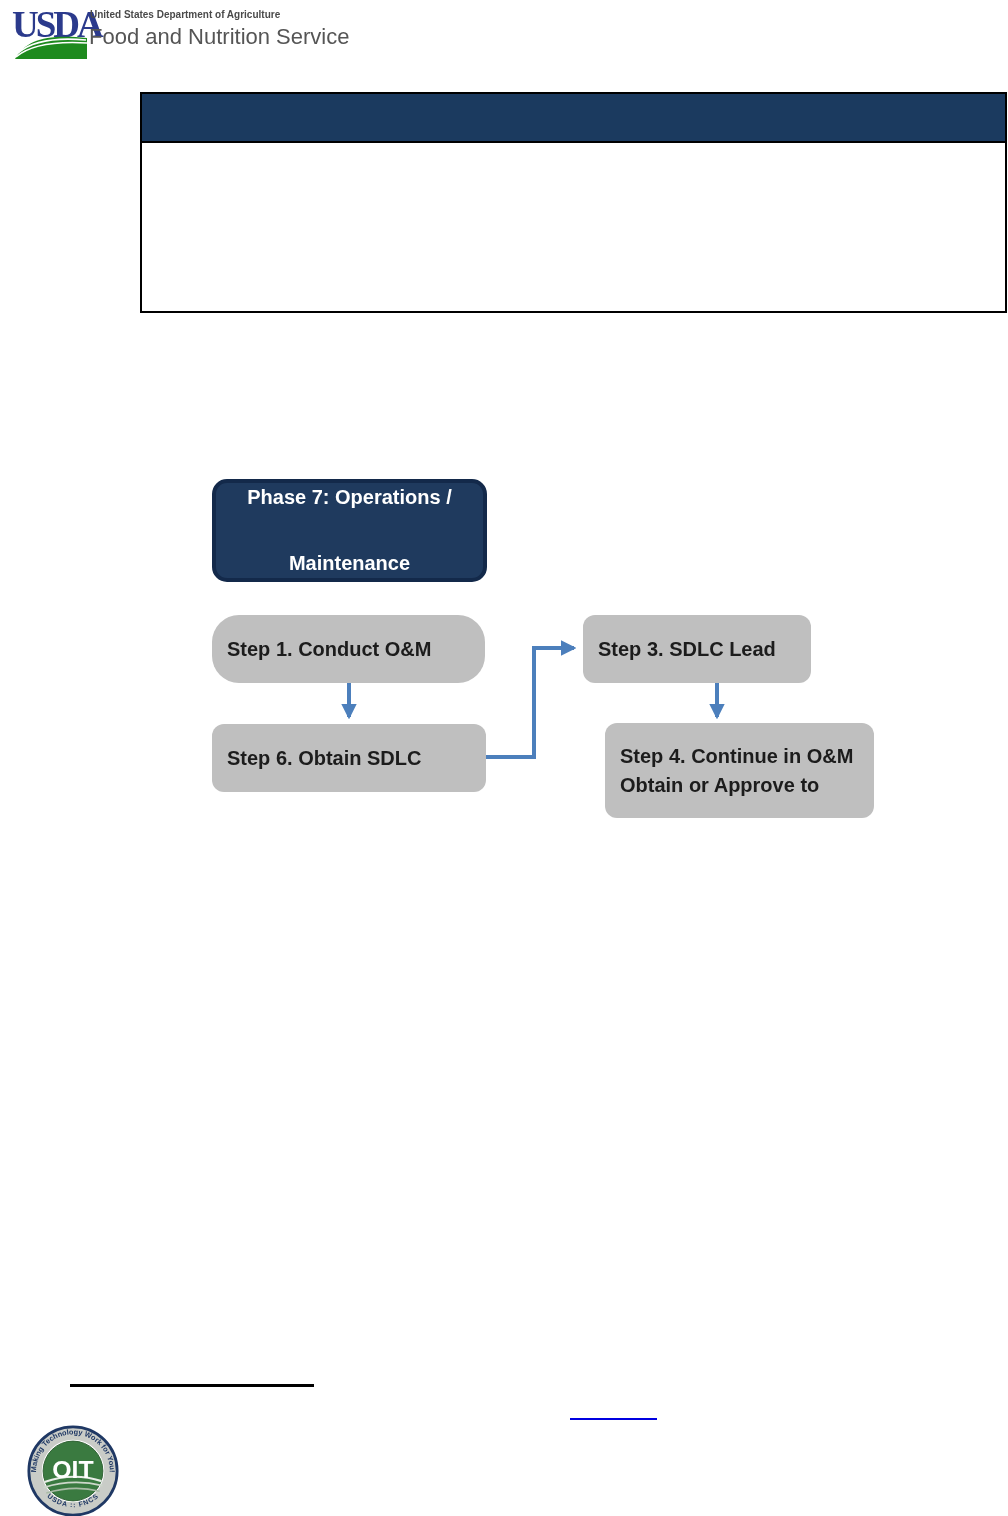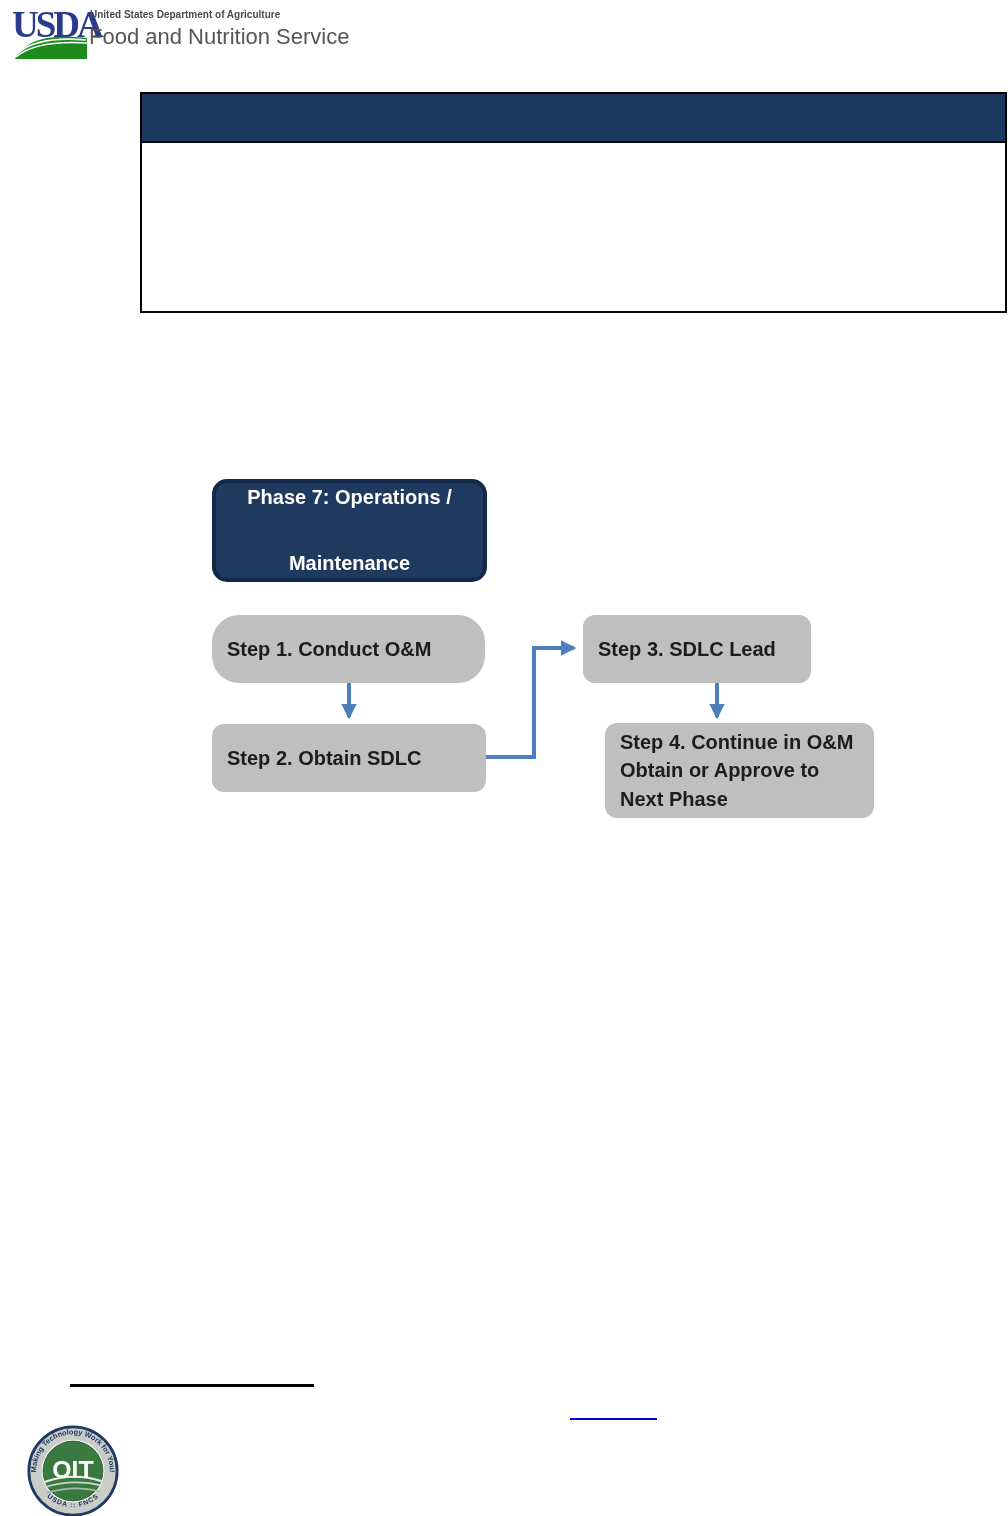--- a/index.html
+++ b/index.html
@@ -89,31 +89,30 @@
     <div class="phase-box">
       <span>Phase 7: Operations /</span>
       <span>Maintenance</span>
     </div>
 
     <div class="step step-1">
       <span>Step 1. Conduct O&amp;M</span>
     </div>
 
     <div class="step step-2">
-      <span>Step 2. Obtain SDLC</span>
+      <span>Step 6. Obtain SDLC</span>
     </div>
 
     <div class="step step-3">
       <span>Step 3. SDLC Lead</span>
     </div>
 
     <div class="step step-4">
       <span>Step 4. Continue in O&amp;M</span>
       <span>Obtain or Approve to</span>
-      <span>Next Phase</span>
     </div>
 
     <svg class="arrows" width="1008" height="900" viewBox="0 0 1008 900">
       <defs>
         <marker id="ah" viewBox="0 0 10 10" refX="8.5" refY="5" markerWidth="3.9" markerHeight="3.9" orient="auto">
           <path d="M0,0 L10,5 L0,10 z" fill="#4c7fbc"></path>
         </marker>
       </defs>
       <line x1="349" y1="683" x2="349" y2="717" stroke="#4c7fbc" stroke-width="4" marker-end="url(#ah)"></line>
       <polyline points="486,757 534,757 534,648 574,648" fill="none" stroke="#4c7fbc" stroke-width="4" marker-end="url(#ah)"></polyline>

